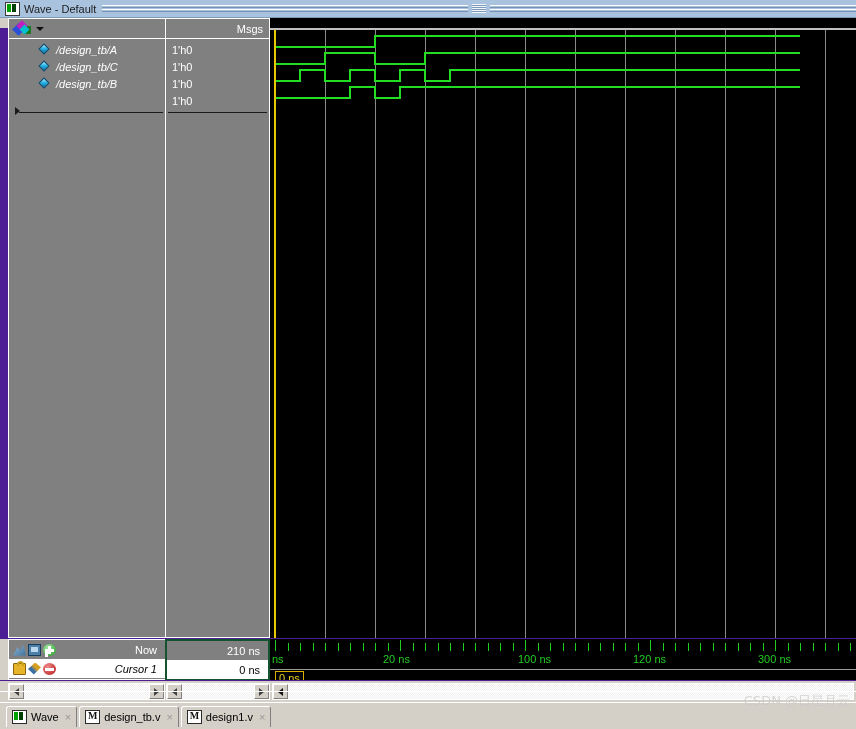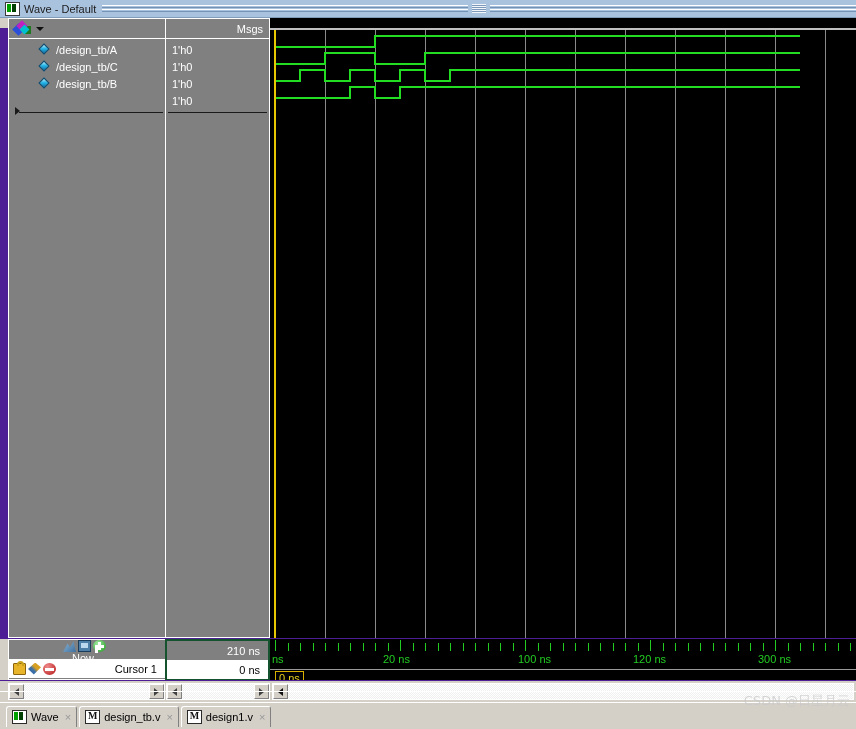--- a/index.html
+++ b/index.html
@@ -81,20 +81,21 @@
     width:0;height:0;border-left:4px solid transparent;border-right:4px solid transparent;
     border-top:4px solid #101010;margin-left:4px;flex:none;
   }
   .hdr-msgs{
     flex:1;text-align:right;padding-right:6px;color:#ffffff;font-size:11px;
   }
   .rows{padding-top:2px;}
   .srow{
     height:17px;display:flex;align-items:center;color:#ffffff;font-size:11px;
     white-space:nowrap;
+    font-style:italic;
   }
   .sig-diamond{
     width:11px;height:11px;flex:none;margin-left:30px;margin-right:6px;position:relative;
   }
   .sig-diamond::before{
     content:"";position:absolute;left:1px;top:1px;width:8px;height:8px;
     background:linear-gradient(135deg,#bdf0ff 0%,#25b6e8 45%,#0a6ea8 100%);
     transform:rotate(45deg);
     border:1px solid #0a4c72;box-sizing:border-box;
   }
@@ -133,37 +134,37 @@
   }
   .info-left{
     position:absolute;left:8px;top:0;width:157px;height:41px;
     background:#808080;border:1px solid #ffffff;border-right:none;box-sizing:border-box;
   }
   .info-mid{
     position:absolute;left:165px;top:0;width:105px;height:41px;
     background:#808080;border:2px solid #14532d;box-sizing:border-box;
   }
   .info-row{height:19px;display:flex;align-items:center;}
-  .info-row.now{background:#808080;flex-direction:column;}
+  .info-row.now{background:#808080;}
   .info-row.cursor{background:#ffffff;}
   .info-icons{width:52px;display:flex;align-items:center;gap:2px;padding-left:4px;flex:none;}
   .ic{width:13px;height:12px;position:relative;flex:none;}
   .ic-now1{background:linear-gradient(135deg,#8fb8d8,#3d6f9e);clip-path:polygon(0 100%,35% 30%,55% 60%,80% 10%,100% 100%);}
   .ic-now2{background:#4d7ea8;border:1px solid #1b3d5c;box-sizing:border-box;}
   .ic-now2::after{content:"";position:absolute;left:2px;top:2px;width:7px;height:5px;background:#bcd8ef;}
   .ic-plus{border-radius:50%;background:radial-gradient(circle at 35% 30%,#9fe89f,#1f9a1f);position:relative;}
   .ic-plus::after{content:"";position:absolute;left:5px;top:2px;width:3px;height:8px;background:#fff;box-shadow:-3px 3px 0 0 #fff,0px 0px 0 0 #fff;}
   .ic-plus::before{content:"";position:absolute;left:2px;top:5px;width:9px;height:3px;background:#fff;}
   .ic-lock{background:#e8b42a;border:1px solid #8a6410;box-sizing:border-box;border-radius:1px;}
   .ic-lock::before{content:"";position:absolute;left:3px;top:-3px;width:7px;height:5px;border:2px solid #c9a21e;border-bottom:none;border-radius:4px 4px 0 0;box-sizing:border-box;}
   .ic-wrench{background:linear-gradient(45deg,#3b6fa8 40%,#d8a020 60%);transform:rotate(0deg);clip-path:polygon(0 55%,55% 0,100% 40%,45% 100%);}
   .ic-minus{border-radius:50%;background:radial-gradient(circle at 35% 30%,#f08a8a,#b41515);position:relative;}
   .ic-minus::after{content:"";position:absolute;left:2px;top:5px;width:9px;height:3px;background:#fff;}
   .info-label{flex:1;text-align:right;padding-right:8px;color:#ffffff;font-size:11px;}
-  .info-row.cursor .info-label{color:#000000;}
+  .info-row.cursor .info-label{color:#000000;font-style:italic;}
   .info-val-now{height:19px;display:flex;align-items:center;justify-content:flex-end;padding-right:8px;color:#ffffff;font-size:11px;background:#808080;}
   .info-val-cur{height:19px;display:flex;align-items:center;justify-content:flex-end;padding-right:8px;color:#000000;font-size:11px;background:#ffffff;}
 
   
   .ruler{
     position:absolute;left:270px;top:639px;width:586px;height:41px;background:#000000;overflow:hidden;
   }
   .ruler-labels{position:absolute;left:0;top:14px;width:516px;height:14px;}
   .rlab{position:absolute;color:#22cc22;font-size:11px;white-space:nowrap;}
   .ruler-sep{position:absolute;left:0;top:30px;width:586px;height:1px;background:#9a9a9a;}

